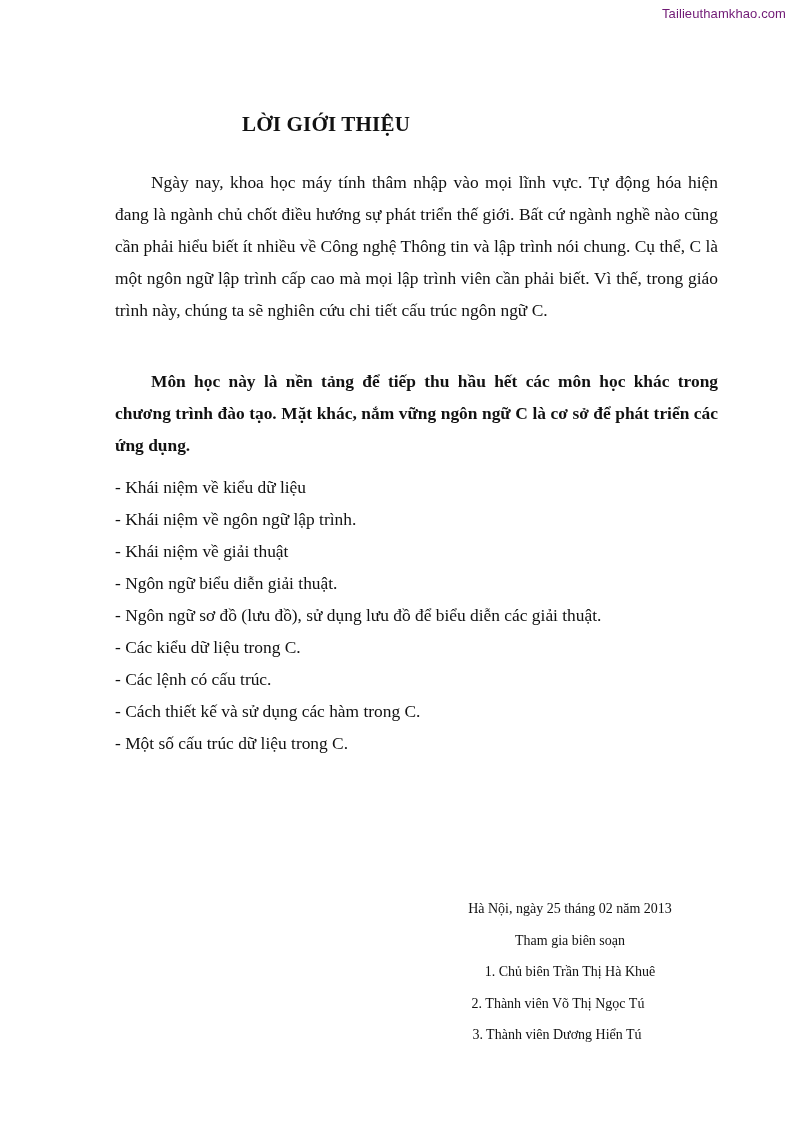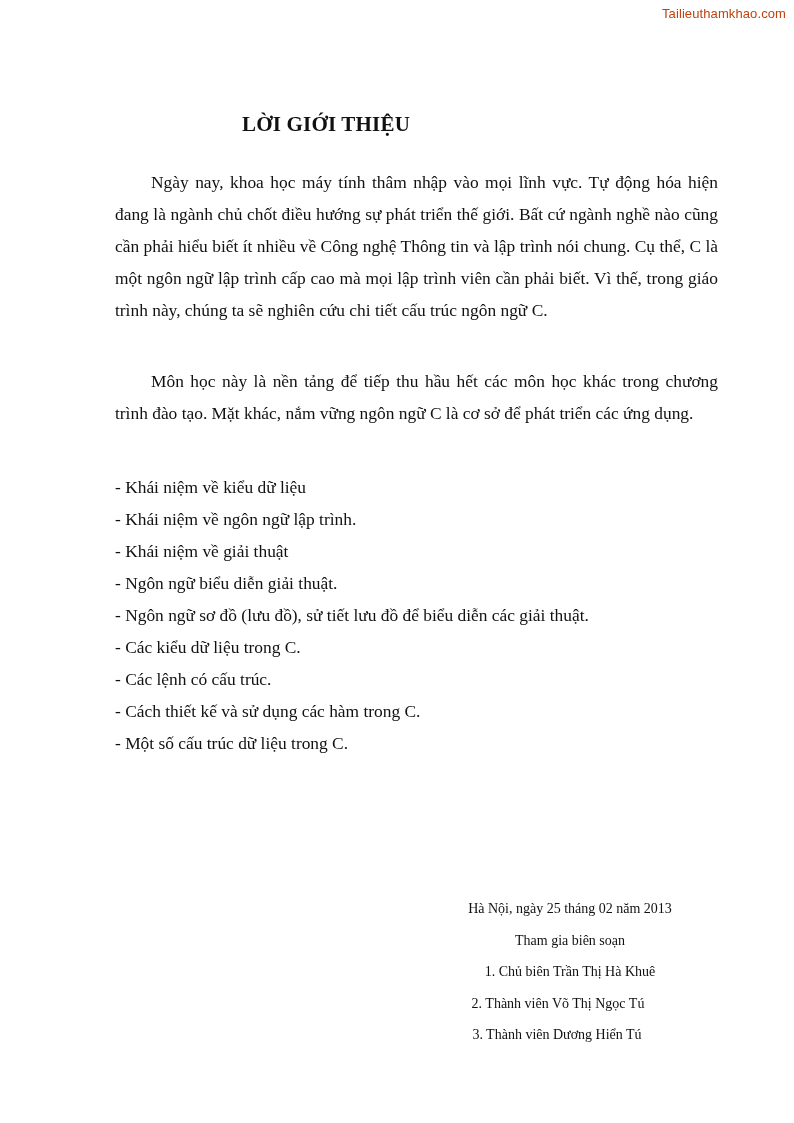--- a/index.html
+++ b/index.html
@@ -14,21 +14,21 @@
       overflow: hidden;
       font-family: "Liberation Serif", "DejaVu Serif", serif;
       color: #111111;
     }
     .watermark {
       position: absolute;
       top: 6px;
       right: 8px;
       font-family: "Liberation Sans", "DejaVu Sans", sans-serif;
       font-size: 13px;
-      color: #c2410c;
+      color: #701a75;
       letter-spacing: 0.1px;
     }
     .title {
       position: absolute;
       top: 112px;
       left: 8px;
       width: 636px;
       text-align: center;
       font-weight: bold;
       font-size: 21px;
@@ -40,21 +40,21 @@
       width: 603px;
       font-size: 17.4px;
       line-height: 32px;
     }
     .para {
       text-align: justify;
       text-indent: 36px;
       margin: 0;
     }
     .p1 { top: 166px; }
-    .p2 { top: 365px; }
+    .p2 { top: 365px; font-weight: bold; }
     .list-block {
       position: absolute;
       left: 115px;
       top: 471px;
       width: 603px;
       font-size: 17.4px;
       line-height: 32px;
     }
     .list-block .line { white-space: nowrap; }
     .signature {
@@ -88,21 +88,21 @@
 
 <div class="body-block p2">
   <p class="para">Môn học này là nền tảng để tiếp thu hầu hết các môn học khác trong chương trình đào tạo. Mặt khác, nắm vững ngôn ngữ C là cơ sở để phát triển các ứng dụng.</p>
 </div>
 
 <div class="list-block">
   <div class="line">- Khái niệm về kiểu dữ liệu</div>
   <div class="line">- Khái niệm về ngôn ngữ lập trình.</div>
   <div class="line">- Khái niệm về giải thuật</div>
   <div class="line">- Ngôn ngữ biểu diễn giải thuật.</div>
-  <div class="line">- Ngôn ngữ sơ đồ (lưu đồ), sử tiết lưu đồ để biểu diễn các giải thuật.</div>
+  <div class="line">- Ngôn ngữ sơ đồ (lưu đồ), sử dụng lưu đồ để biểu diễn các giải thuật.</div>
   <div class="line">- Các kiểu dữ liệu trong C.</div>
   <div class="line">- Các lệnh có cấu trúc.</div>
   <div class="line">- Cách thiết kế và sử dụng các hàm trong C.</div>
   <div class="line">- Một số cấu trúc dữ liệu trong C.</div>
 </div>
 
 <div class="signature">
   <div class="line sig-date">Hà Nội, ngày 25 tháng 02 năm 2013</div>
   <div class="line sig-role">Tham gia biên soạn</div>
   <div class="line sig-m1">1. Chủ biên Trần Thị Hà Khuê</div>

